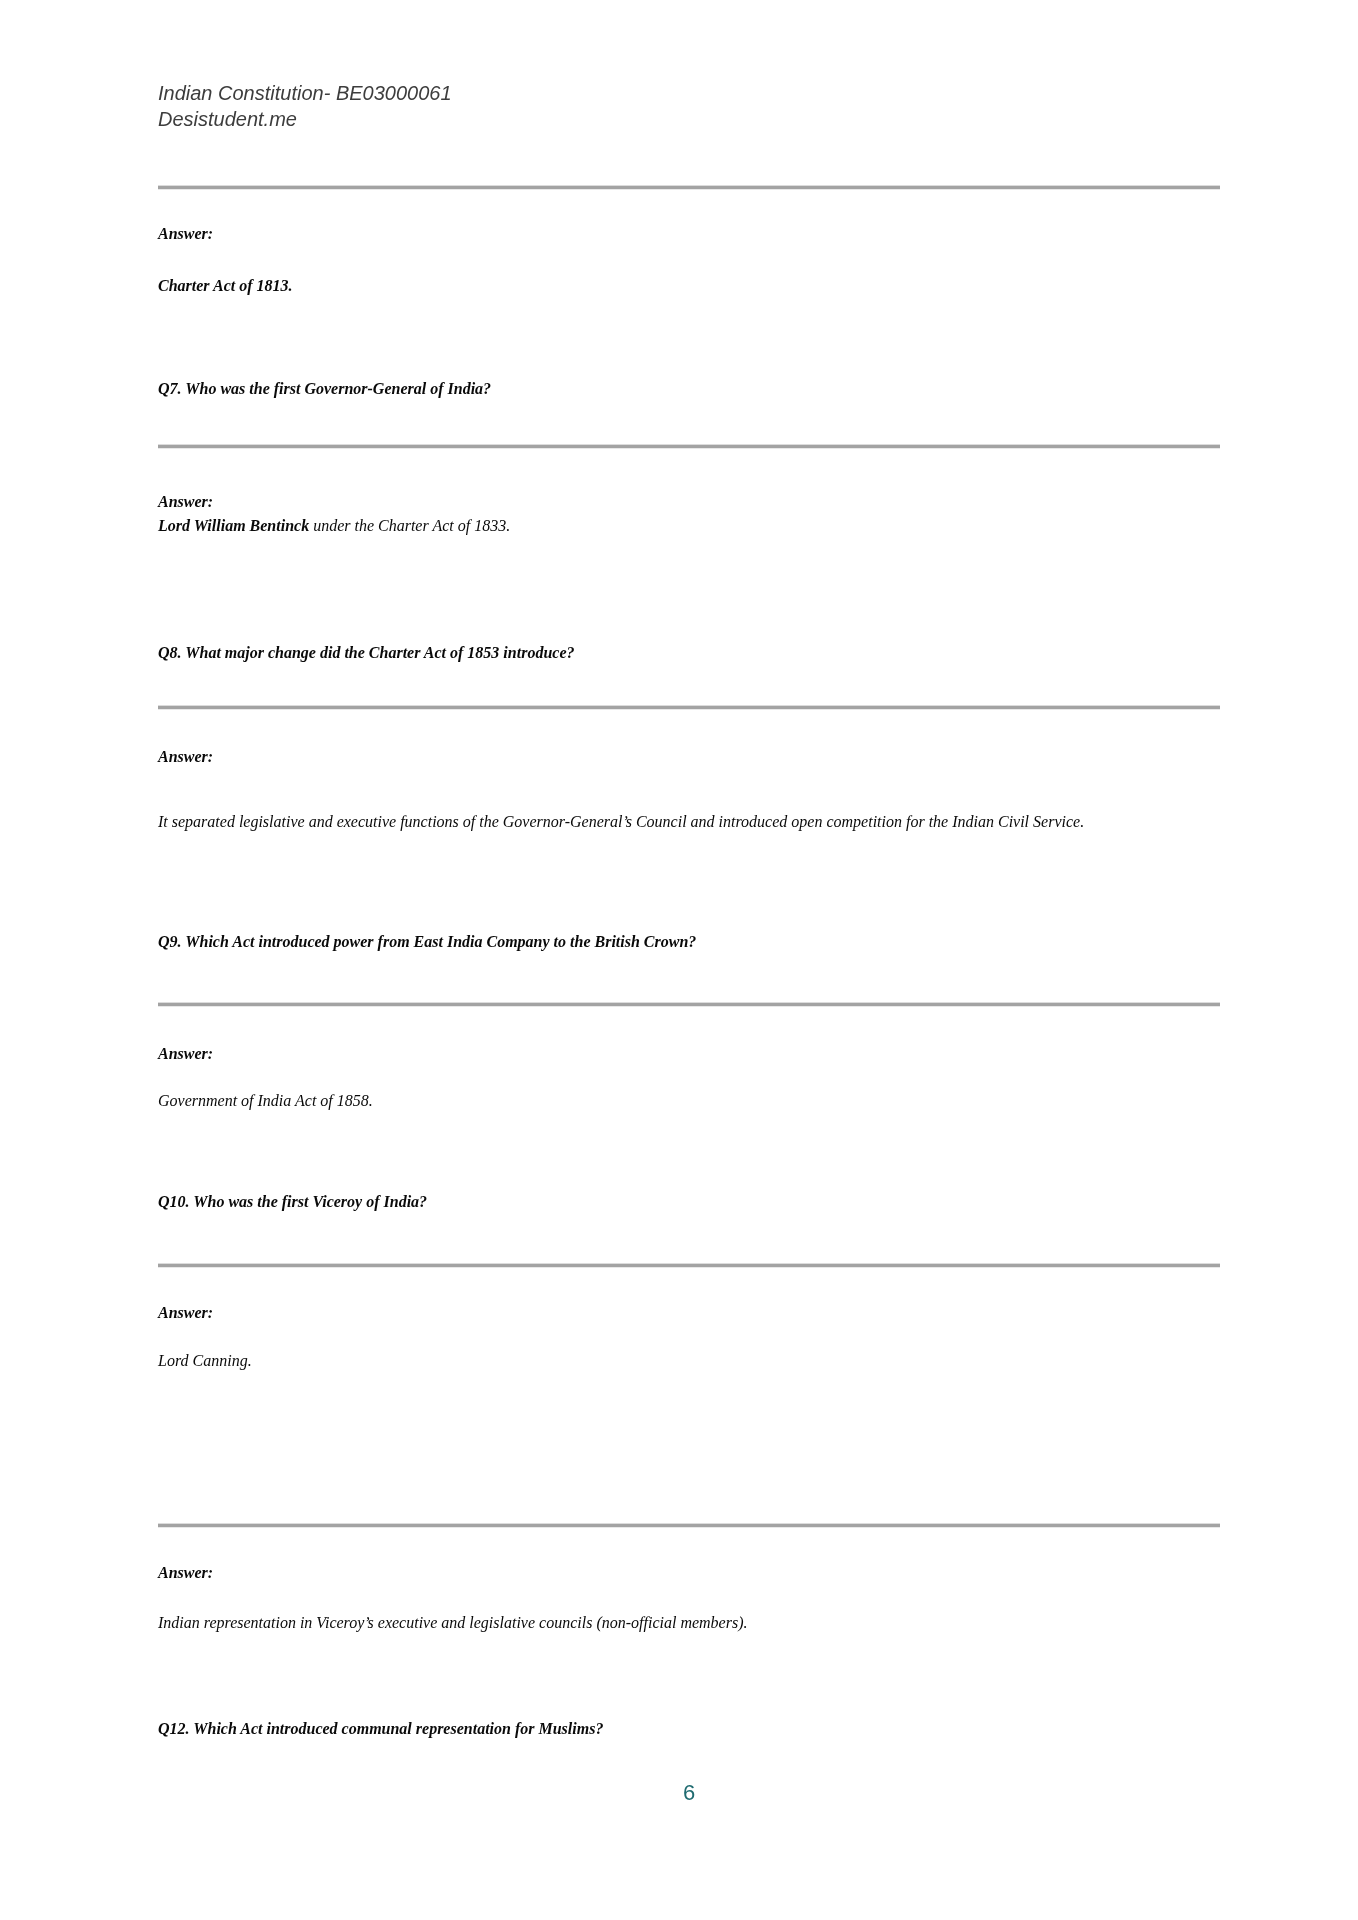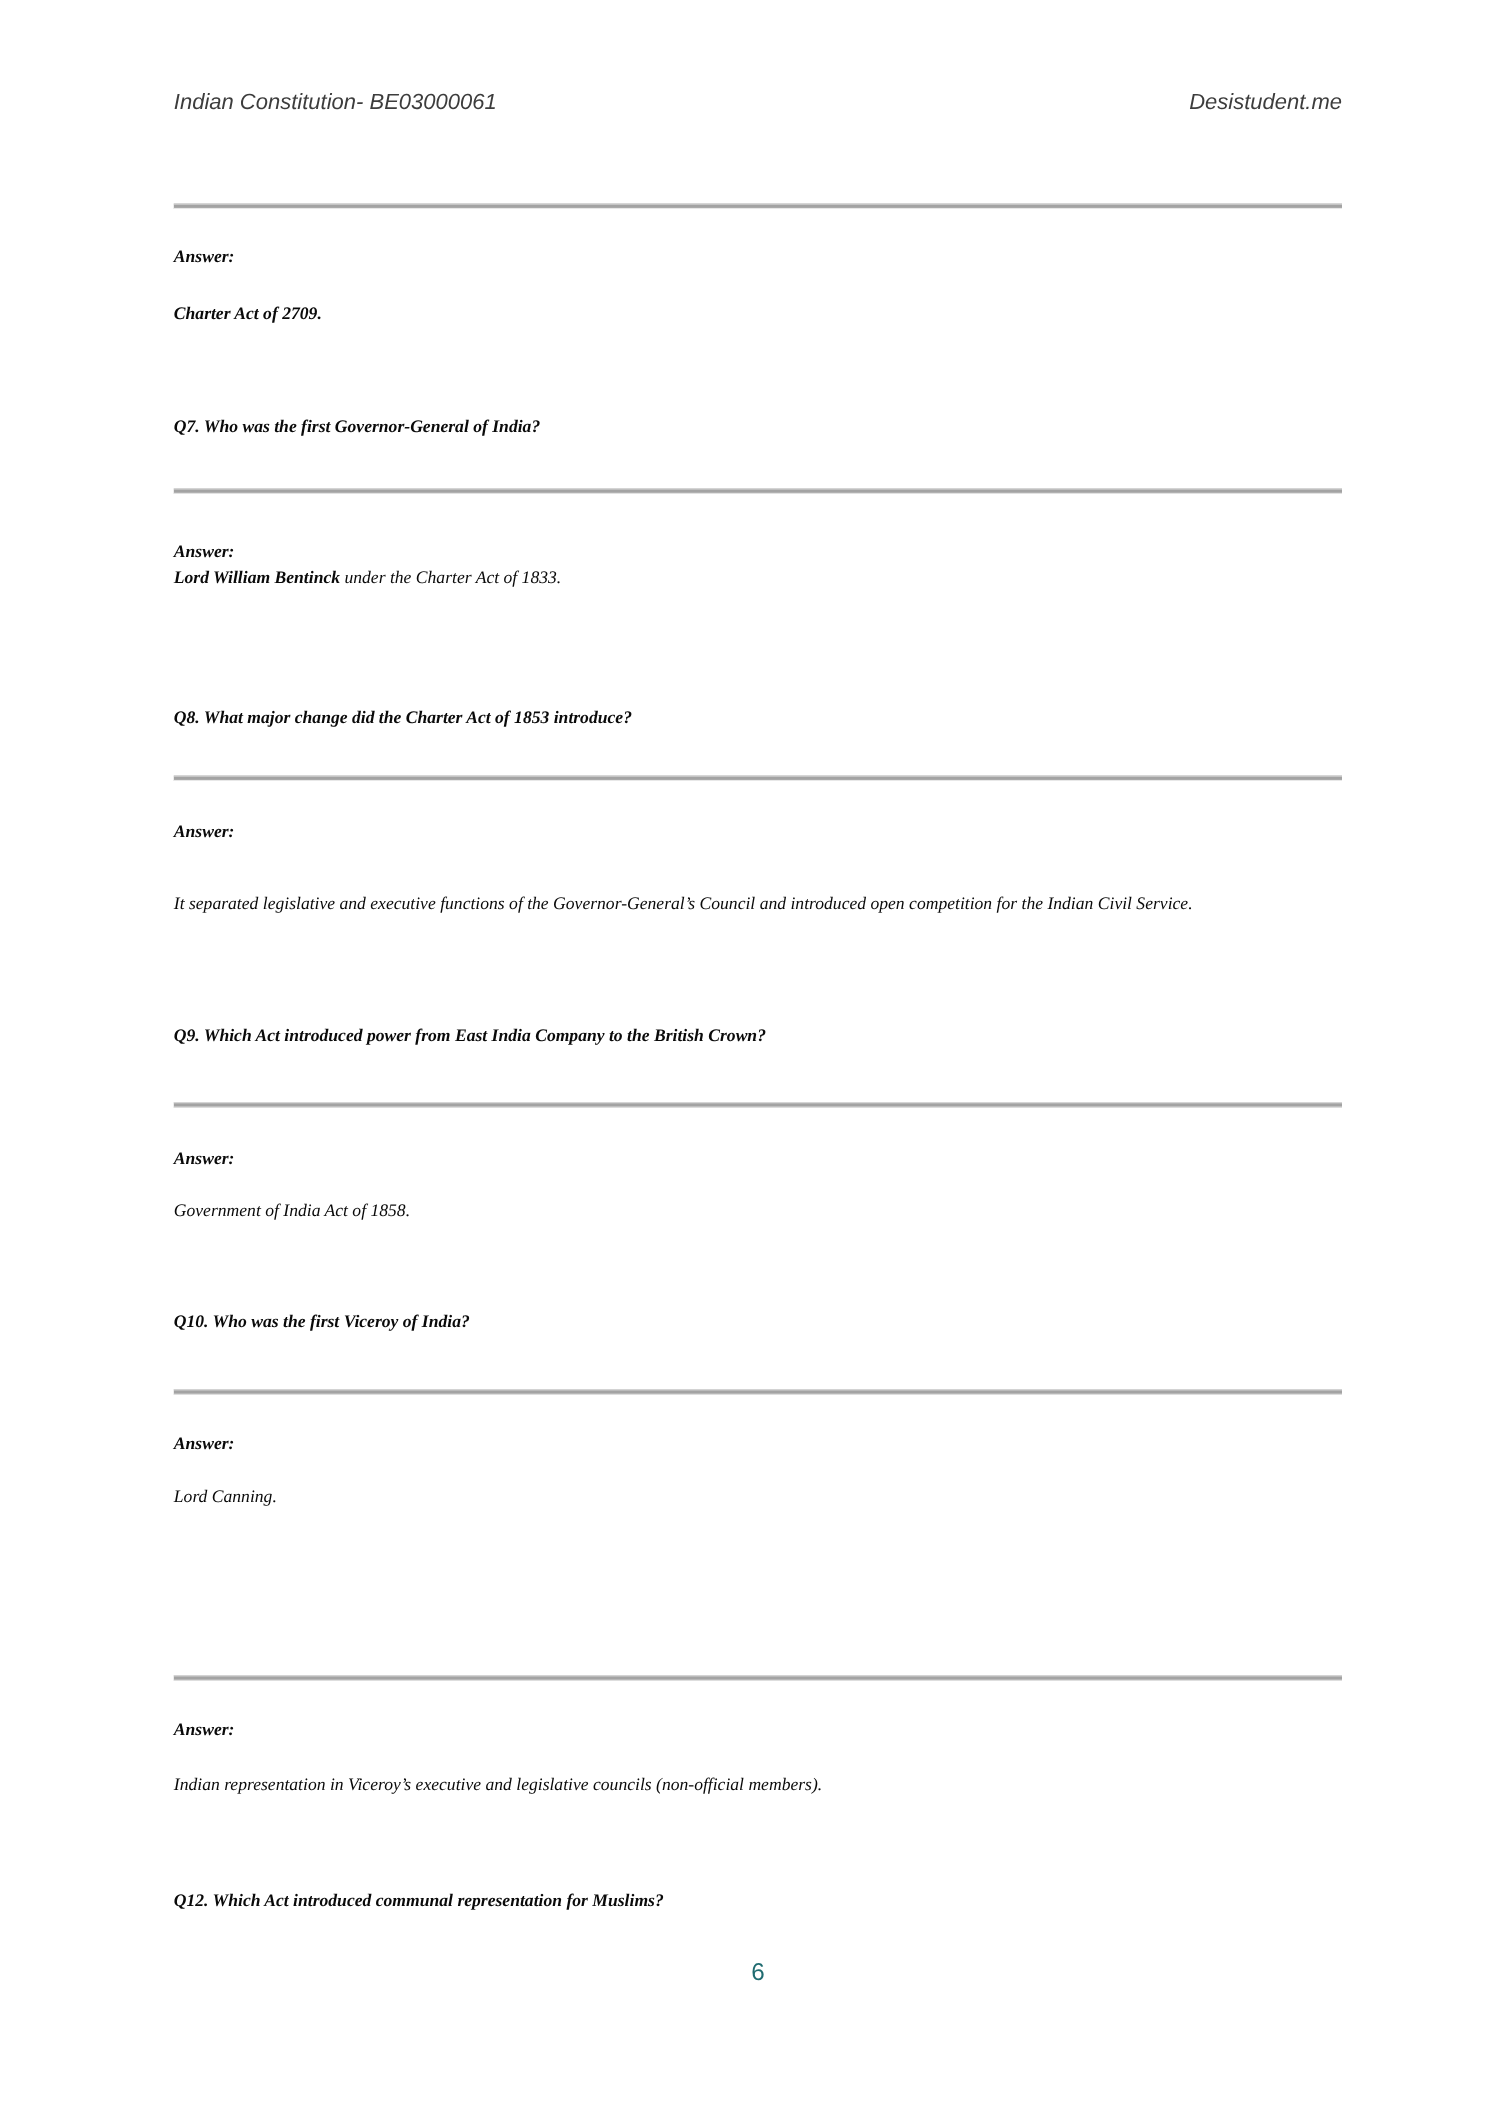--- a/index.html
+++ b/index.html
@@ -22,20 +22,21 @@
     width: 1062px;
     top: 80px;
     display: flex;
     justify-content: space-between;
     align-items: baseline;
     font-family: "Liberation Sans", sans-serif;
     font-style: italic;
     font-size: 20px;
     line-height: 26px;
     color: #3d3d3d;
+    flex-direction: column;
   }
   .block {
     position: absolute;
     left: 158px;
     width: 1062px;
     font-size: 16px;
     line-height: 28px;
     font-style: italic;
   }
   .bold { font-weight: bold; }
@@ -73,21 +74,21 @@
 <div class="page">
 
   <div class="header-row">
     <span>Indian Constitution- BE03000061</span>
     <span>Desistudent.me</span>
   </div>
 
   <div class="rule" style="top:185px"></div>
 
   <div class="block answer-label" style="top:220px">Answer:</div>
-  <div class="block bold" style="top:272px">Charter Act of 2709.</div>
+  <div class="block bold" style="top:272px">Charter Act of 1813.</div>
 
   <div class="block question" style="top:375px">Q7. Who was the first Governor-General of India?</div>
 
   <div class="rule" style="top:444px"></div>
 
   <div class="block answer-label" style="top:488px">Answer:</div>
   <div class="block" style="top:512px"><span class="bold">Lord William Bentinck</span><span> under the Charter Act of 1833.</span></div>
 
   <div class="block question" style="top:639px">Q8. What major change did the Charter Act of 1853 introduce?</div>
 

